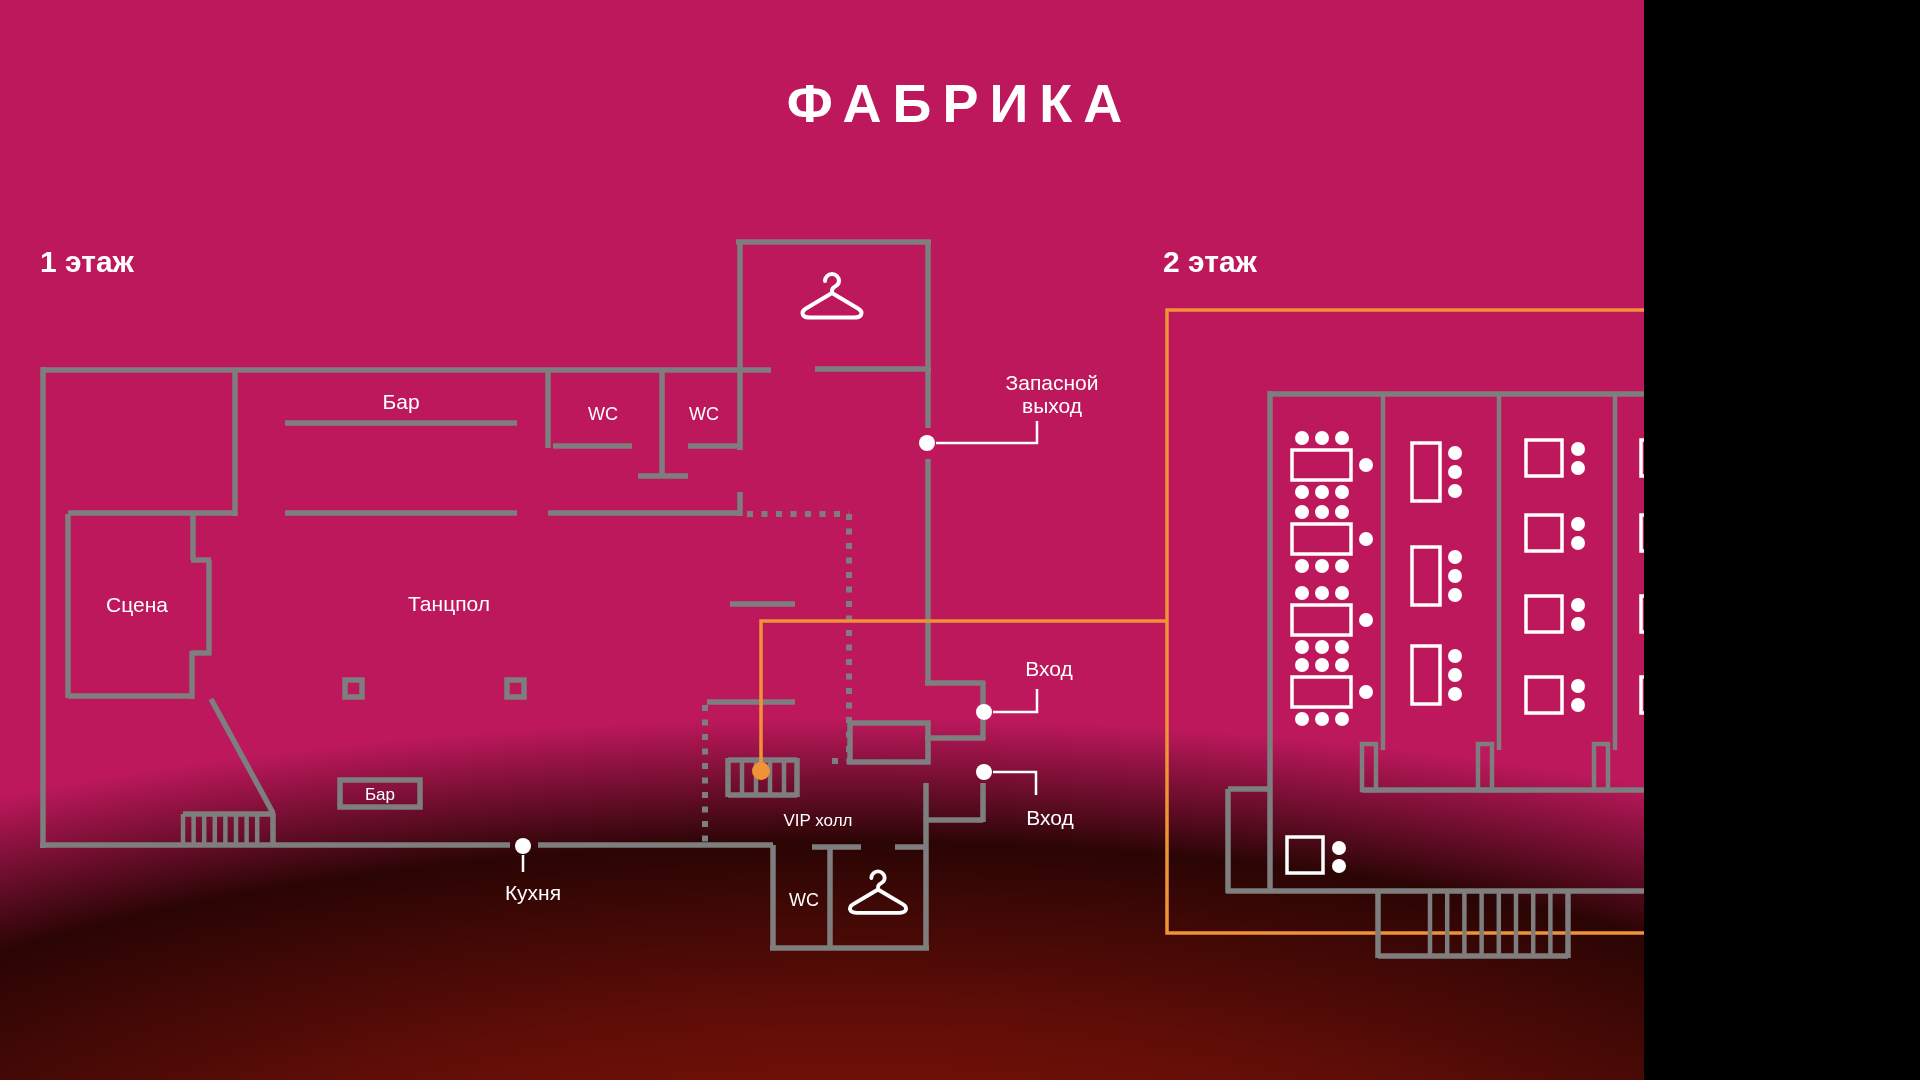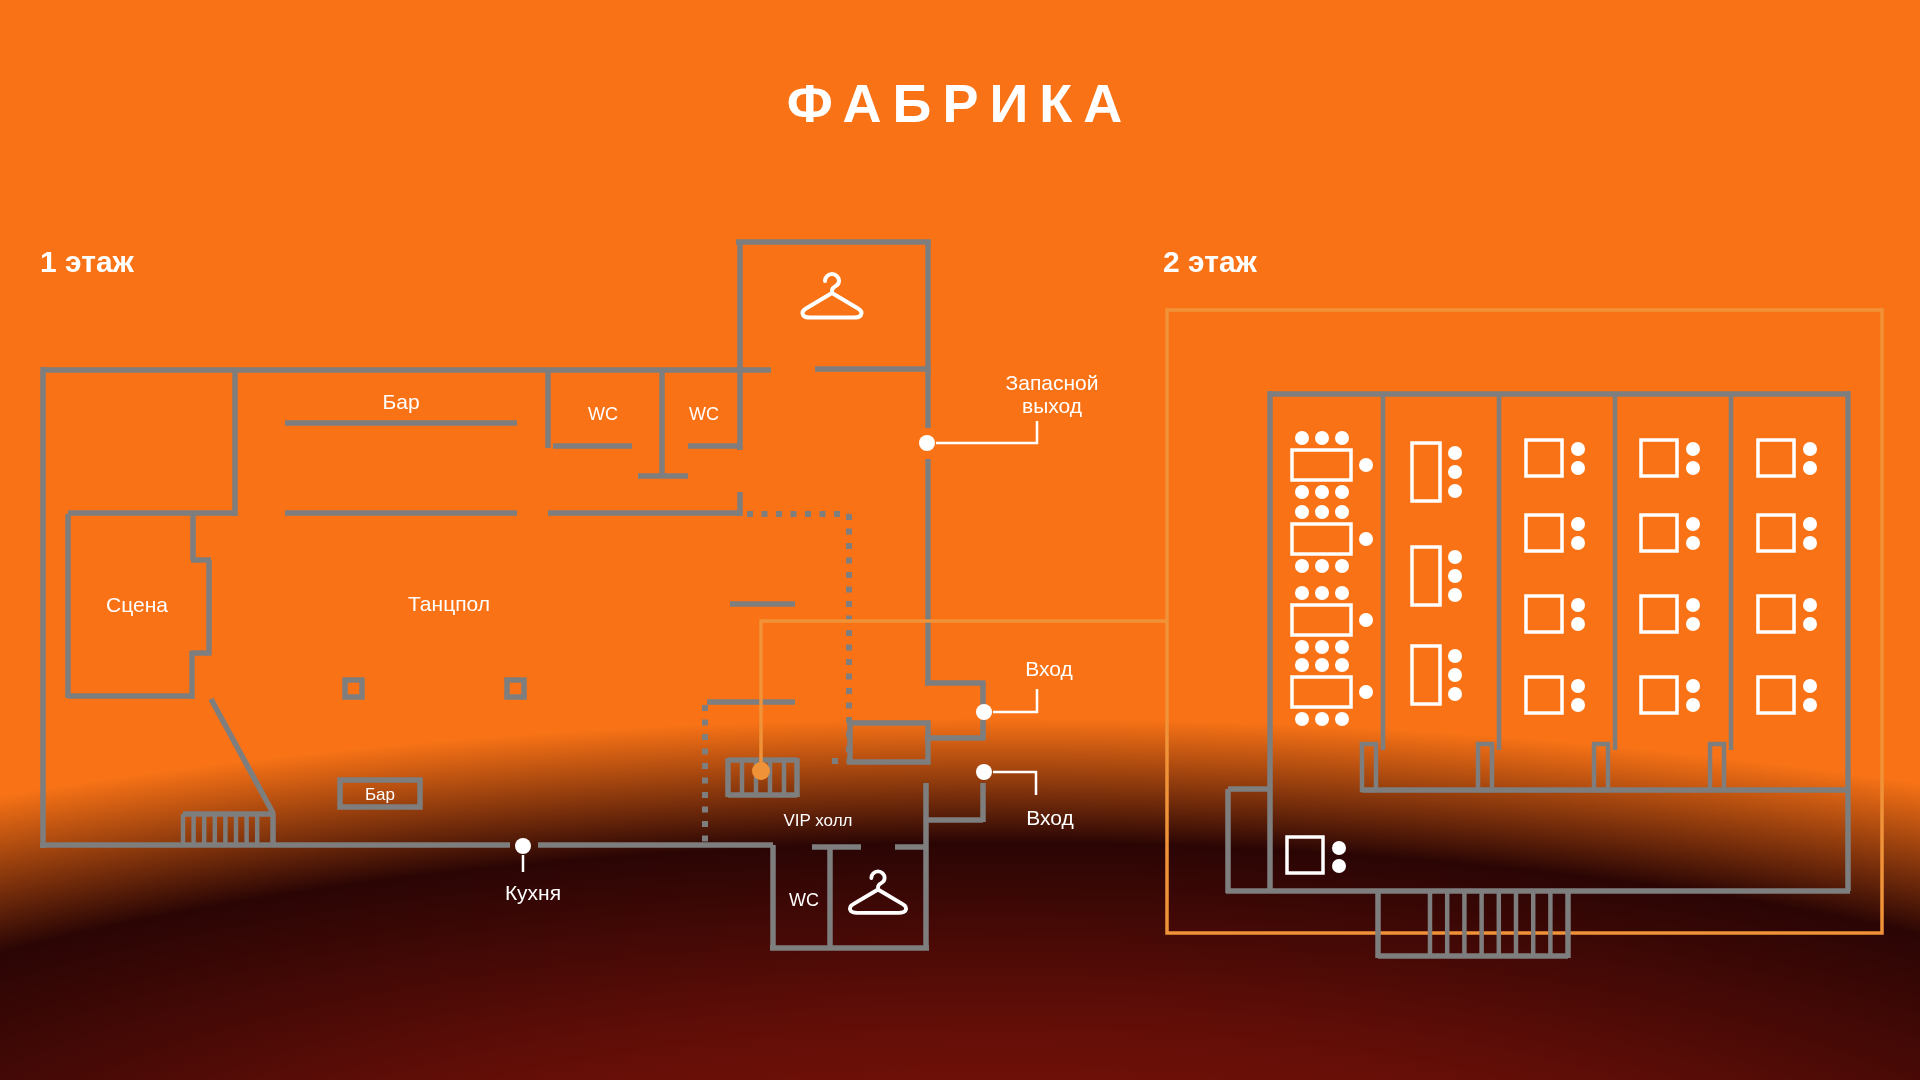--- a/index.html
+++ b/index.html
@@ -1,16 +1,16 @@
 <!DOCTYPE html>
 <html style="--wall: #7E7E7E; --accent: #F09238;"><head>
 <meta charset="utf-8">
 <style>
   html,body{margin:0;padding:0;background:#000;}
-  .stage{position:relative;width:1920px;height:1080px;background:#f97316;overflow:hidden;
+  .stage{position:relative;width:1644px;height:1080px;background:#be185d;overflow:hidden;
          font-family:"Liberation Sans",sans-serif;}
   .glow{position:absolute;inset:0;
         background:radial-gradient(120% 58% at 52% 114%, #8F1709 0%, #5E0D07 36%, #2A0504 62%, rgba(0,0,0,0) 82%);}
   svg{position:absolute;inset:0;}
   text{fill:#fff;font-family:"Liberation Sans",sans-serif;}
   .t-logo{font-size:54px;font-weight:800;letter-spacing:11px;}
   .t-title{font-size:30px;font-weight:600;}
   .t-label{font-size:21px;}
   .t-wc{font-size:18px;}
   .t-small{font-size:17px;}

